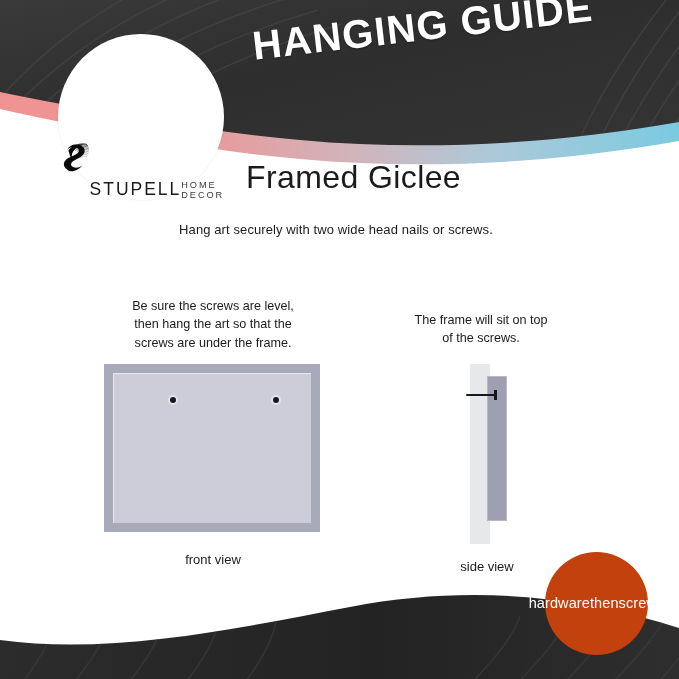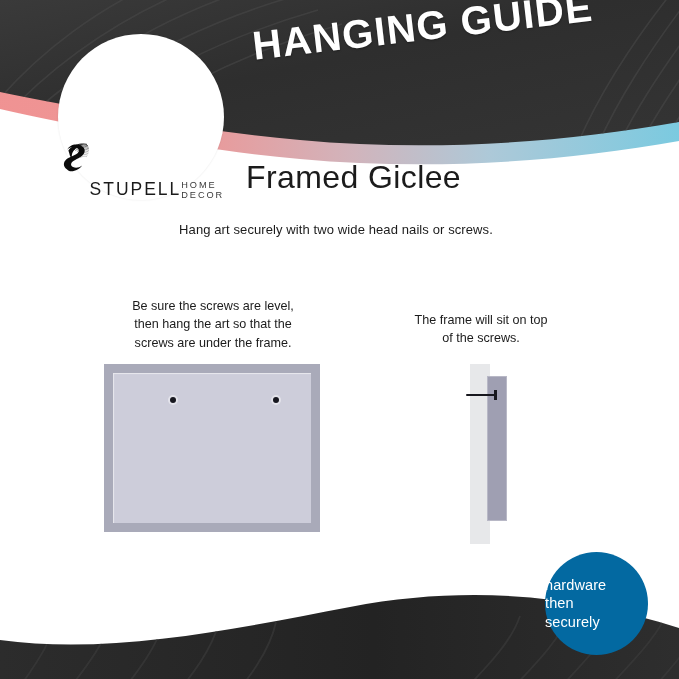--- a/index.html
+++ b/index.html
@@ -186,24 +186,23 @@
     background:#16161d;
     z-index:2;
   }
 
   
   #hardware-badge {
     position:absolute;
     left:545px; top:552px;
     width:103px; height:103px;
     border-radius:50%;
-    background:#0369a1;
+    background:#c2410c;
     display:flex;
-    flex-direction:column;
-    align-items:flex-start;
+    align-items:center;
     justify-content:center;
     z-index:9;
   }
   #hardware-badge span {
     display:block;
     font-family:"Liberation Sans", sans-serif;
     font-size:14.5px;
     font-weight:400;
     color:#ffffff;
     line-height:1.28;
@@ -305,31 +304,33 @@
 screws are under the frame.</div>
 
   <div id="front-view">
     <div id="front-frame-outer"></div>
     <div id="front-frame-inner">
       <div id="screw-left" class="screw-dot"></div>
       <div id="screw-right" class="screw-dot"></div>
     </div>
   </div>
 
+  <div id="front-caption" class="view-caption">front view</div>
 
   <div id="side-note" class="diagram-note">The frame will sit on top
 of the screws.</div>
 
   <div id="side-view">
     <div id="side-wall"></div>
     <div id="side-frame-slab"></div>
     <div id="side-screw"></div>
     <div id="side-screw-head"></div>
   </div>
 
+  <div id="side-caption" class="view-caption">side view</div>
 
   <div id="hardware-badge">
     <span>hardware</span>
     <span>then</span>
-    <span>securely</span>
+    <span>screws</span>
   </div>
 
 </div>
 
 </body></html>

